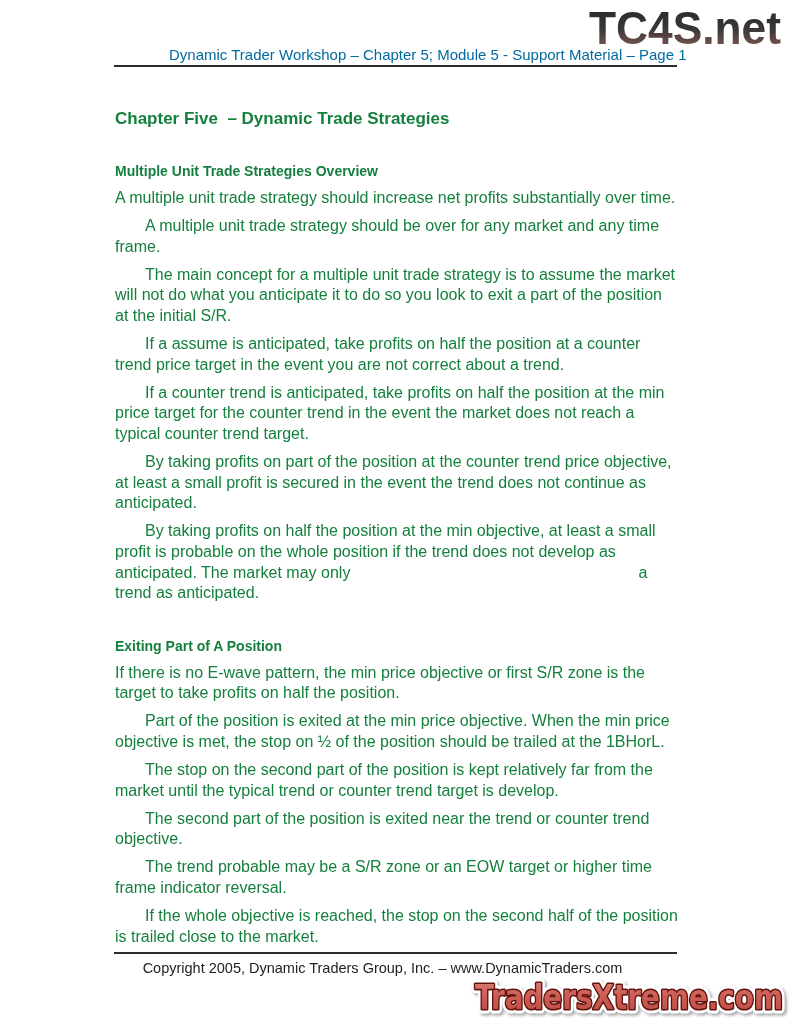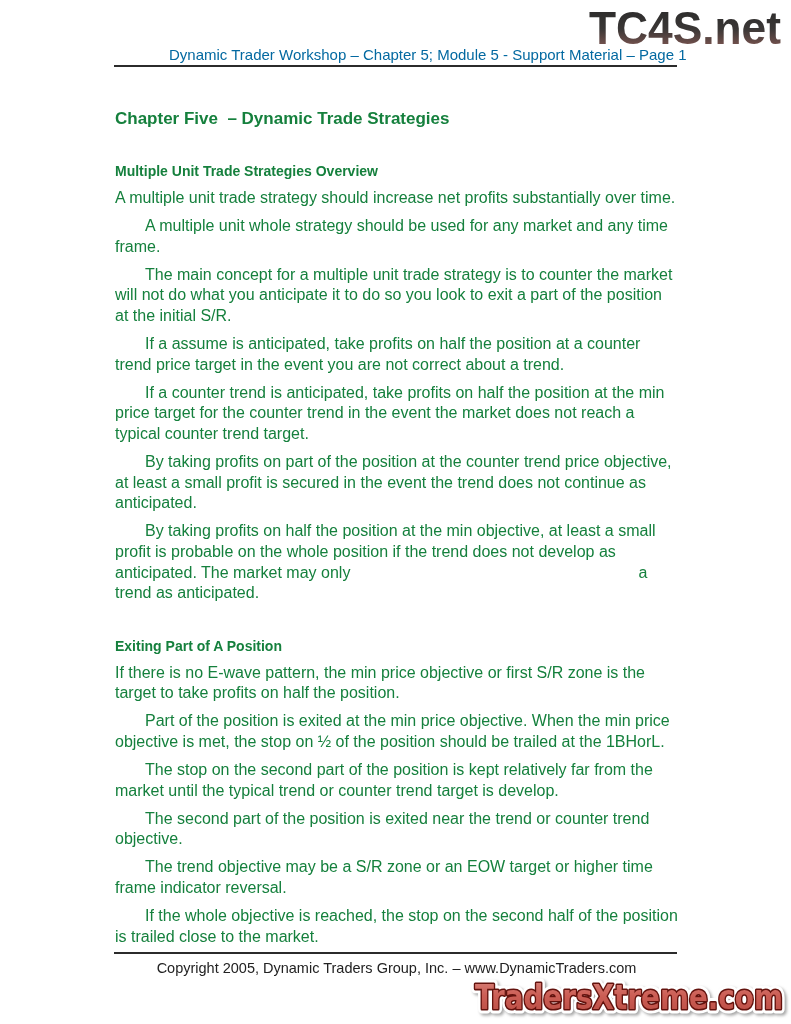--- a/index.html
+++ b/index.html
@@ -28,21 +28,21 @@
   .section-heading{font-size:14px;font-weight:bold;line-height:21px;margin:32px 0 6px 0;}
   .content p{margin:0 0 7.5px 0;}
   p.indent{text-indent:30px;}
   .obscure-gap{display:inline-block;width:288px;height:1px;vertical-align:baseline;}
 
   
   .watermark{position:absolute;left:250px;top:487px;pointer-events:none;}
 
   
   .footer-rule{position:absolute;top:952px;left:114px;width:563px;height:0;border-top:2px solid #2b2b2b;}
-  .footer-text{position:absolute;top:960px;left:115px;width:563px;text-align:center;font-size:14.5px;color:#222;}
+  .footer-text{position:absolute;top:960px;left:101px;width:563px;text-align:center;font-size:14.5px;color:#222;}
   .tx-logo{position:absolute;right:1px;bottom:0px;}
 </style>
 </head>
 <body>
 
 <div class="page">
 
   <div class="tc4s-logo">
     <svg width="196" height="52" viewBox="0 0 196 52">
       <defs>
@@ -59,36 +59,36 @@
   <div class="header-text">Dynamic Trader Workshop – Chapter 5; Module 5 - Support Material – Page 1</div>
   <div class="header-rule"></div>
 
   <div class="content">
 
     <div class="doc-title">Chapter Five  – Dynamic Trade Strategies</div>
 
     <div class="section-heading">Multiple Unit Trade Strategies Overview</div>
 
     <p>A multiple unit trade strategy should increase net profits substantially over time.</p>
-    <p class="indent">A multiple unit whole strategy should be used for any market and any time frame.</p>
-    <p class="indent">The main concept for a multiple unit trade strategy is to counter the market will not do what you anticipate it to do so you look to exit a part of the position at the initial S/R.</p>
+    <p class="indent">A multiple unit trade strategy should be over for any market and any time frame.</p>
+    <p class="indent">The main concept for a multiple unit trade strategy is to assume the market will not do what you anticipate it to do so you look to exit a part of the position at the initial S/R.</p>
     <p class="indent">If a assume is anticipated, take profits on half the position at a counter trend price target in the event you are not correct about a trend.</p>
     <p class="indent">If a counter trend is anticipated, take profits on half the position at the min price target for the counter trend in the event the market does not reach a typical counter trend target.</p>
 
     <p class="indent">By taking profits on part of the position at the counter trend price objective, at least a small profit is secured in the event the trend does not continue as anticipated.</p>
 
     <p class="indent"><span>By taking profits on half the position at the min objective, at least a small profit is probable on the whole position if the trend does not develop as anticipated. The market may only</span><span class="obscure-gap"></span><span>a trend as anticipated.</span></p>
 
     <div class="section-heading">Exiting Part of A Position</div>
 
     <p>If there is no E-wave pattern, the min price objective or first S/R zone is the target to take profits on half the position.</p>
     <p class="indent">Part of the position is exited at the min price objective. When the min price objective is met, the stop on ½ of the position should be trailed at the 1BHorL.</p>
     <p class="indent">The stop on the second part of the position is kept relatively far from the market until the typical trend or counter trend target is develop.</p>
     <p class="indent">The second part of the position is exited near the trend or counter trend objective.</p>
-    <p class="indent">The trend objective may be a S/R zone or an EOW target or higher time frame indicator reversal.</p>
+    <p class="indent">The trend probable may be a S/R zone or an EOW target or higher time frame indicator reversal.</p>
     <p class="indent">If the whole objective is reached, the stop on the second half of the position is trailed close to the market.</p>
 
   </div>
 
 
   <div class="footer-rule"></div>
   <div class="footer-text">Copyright 2005, Dynamic Traders Group, Inc. – www.DynamicTraders.com</div>
 
   <div class="tx-logo">
     <svg width="322" height="46" viewBox="0 0 322 46">

